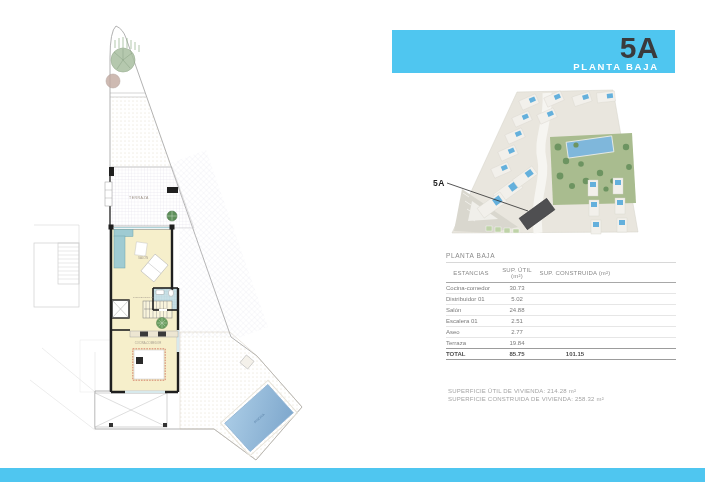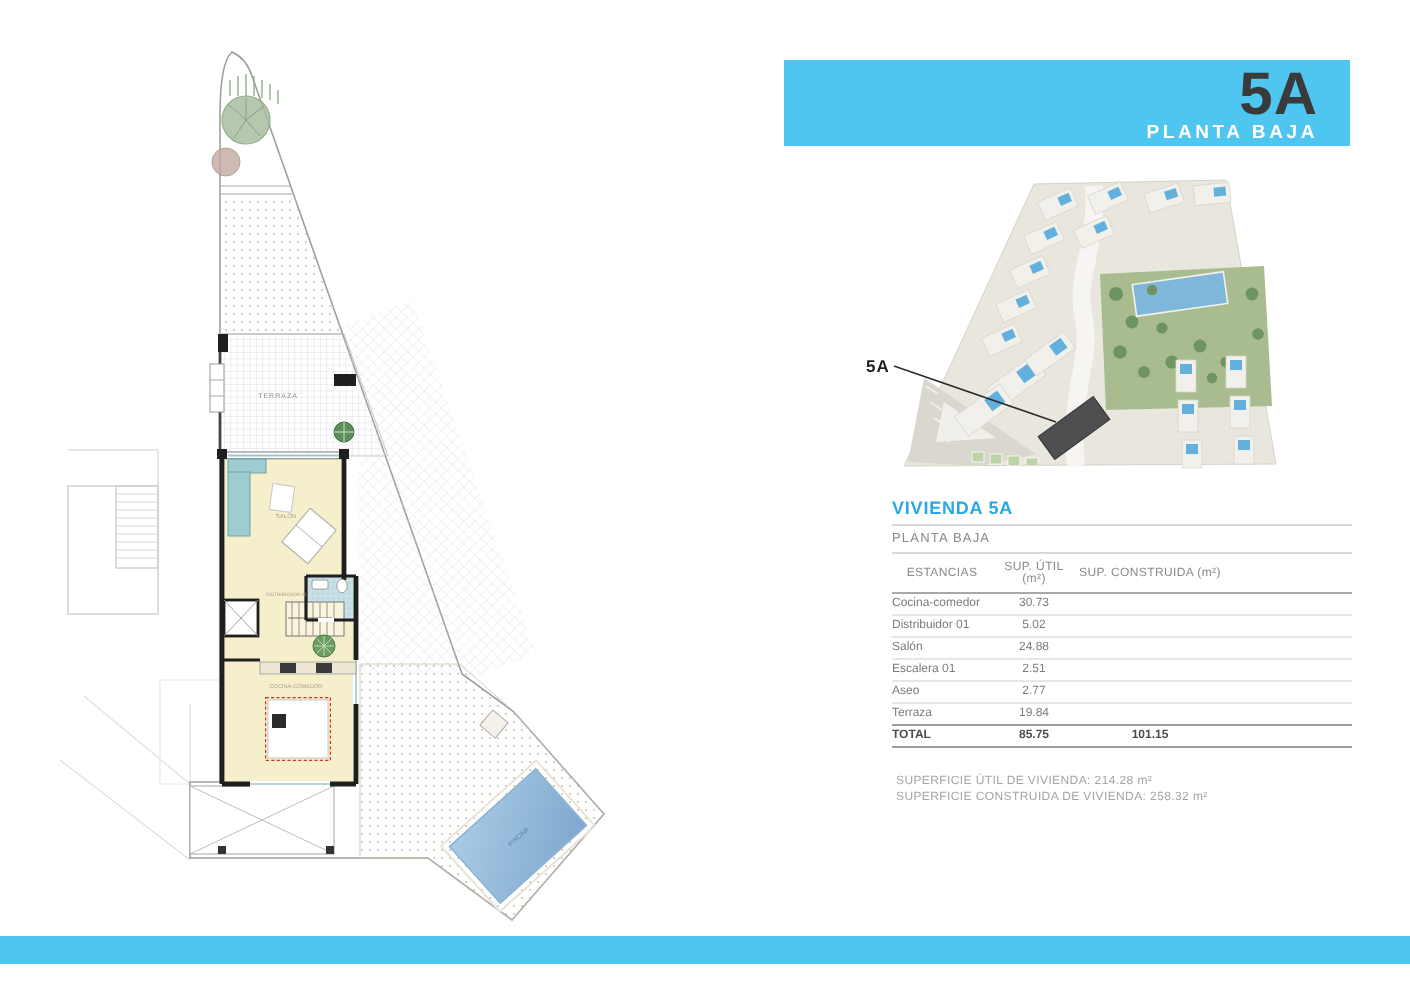--- a/index.html
+++ b/index.html
@@ -323,21 +323,20 @@
 
     <g transform="translate(107,129) rotate(-36)">
       <rect x="-17" y="-7" width="34" height="14" fill="#4F4F51" stroke="#3A3A3C" stroke-width="0.6"></rect>
     </g>
 
     <line x1="17" y1="98" x2="98" y2="126" stroke="#2A2A2A" stroke-width="0.8"></line>
     <text x="3" y="101" font-size="8.5" font-weight="bold" fill="#1F1F1F" letter-spacing="0.5">5A</text>
   </svg>
 
   <div class="tbl">
-    <div class="tbl-title">VIVIENDA 5A</div>
     <div class="tbl-sub">PLANTA BAJA</div>
 
     <div class="grid-row hdr-row">
       <div>ESTANCIAS</div>
       <div>SUP. ÚTIL (m²)</div>
       <div>SUP. CONSTRUIDA (m²)</div>
       <div></div>
     </div>
 
     <div class="grid-row data-row">

